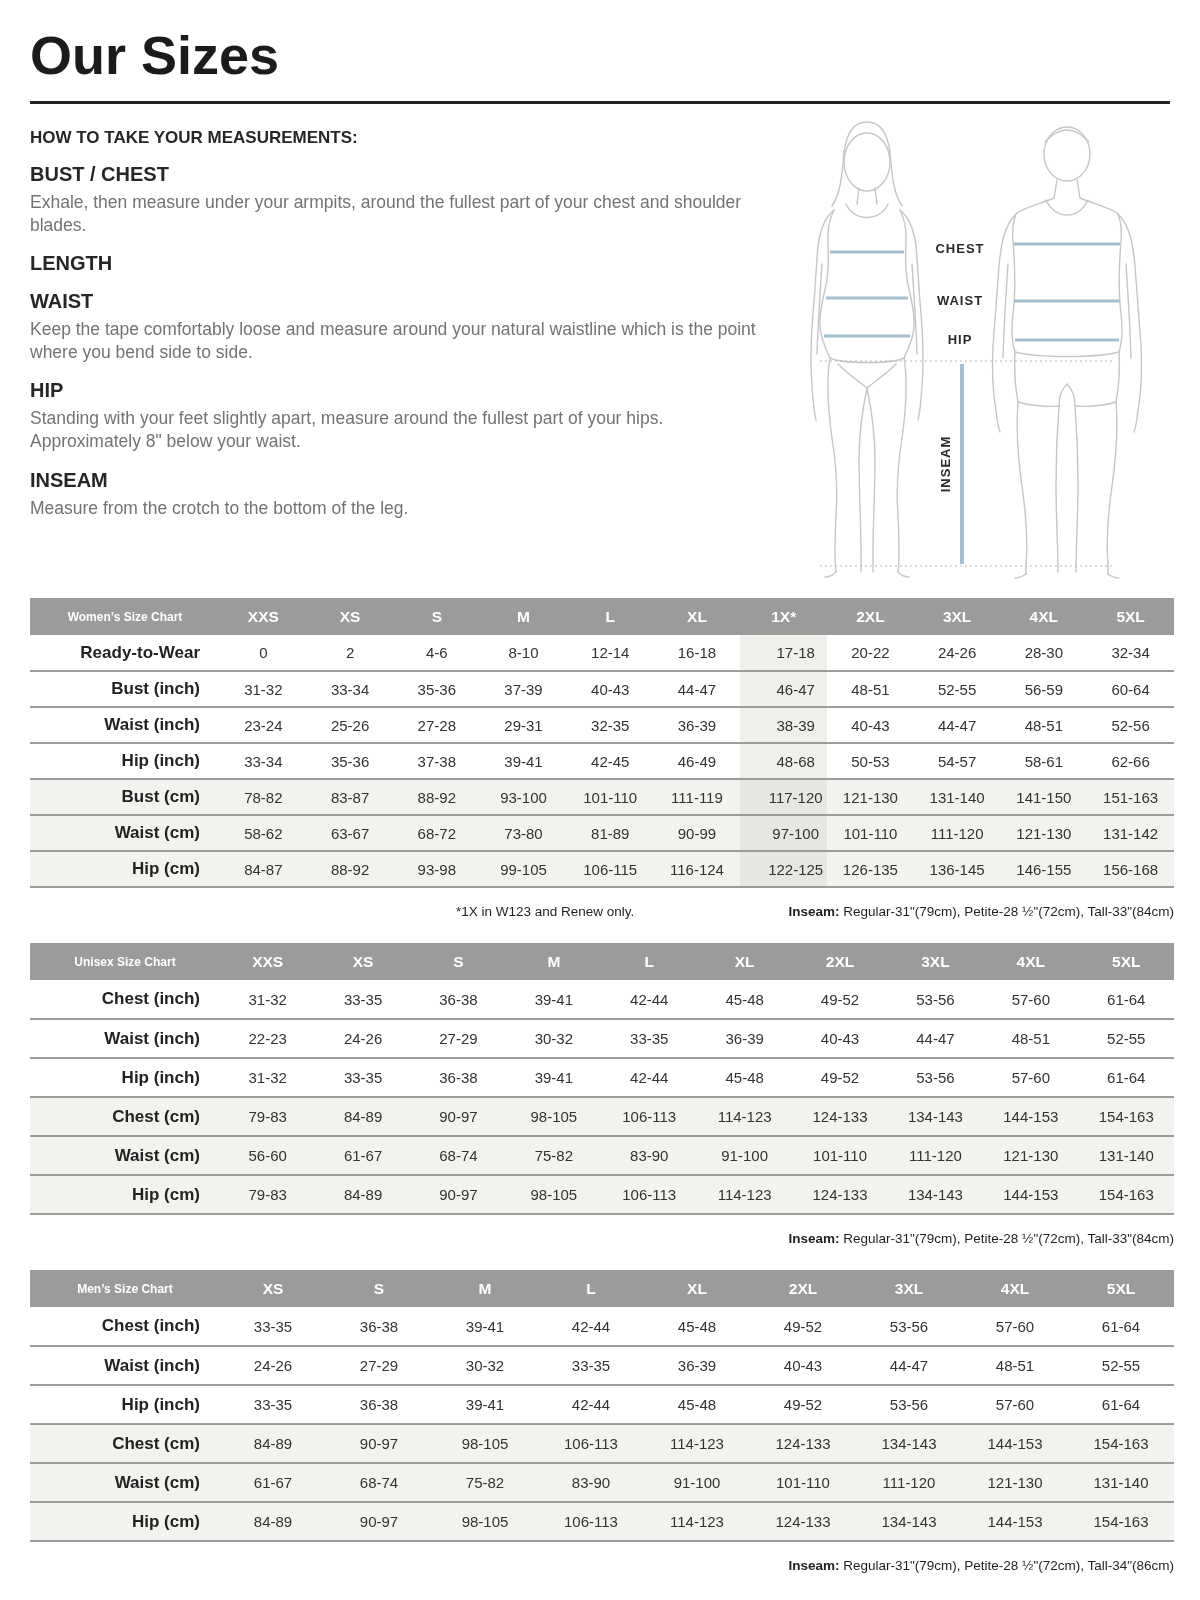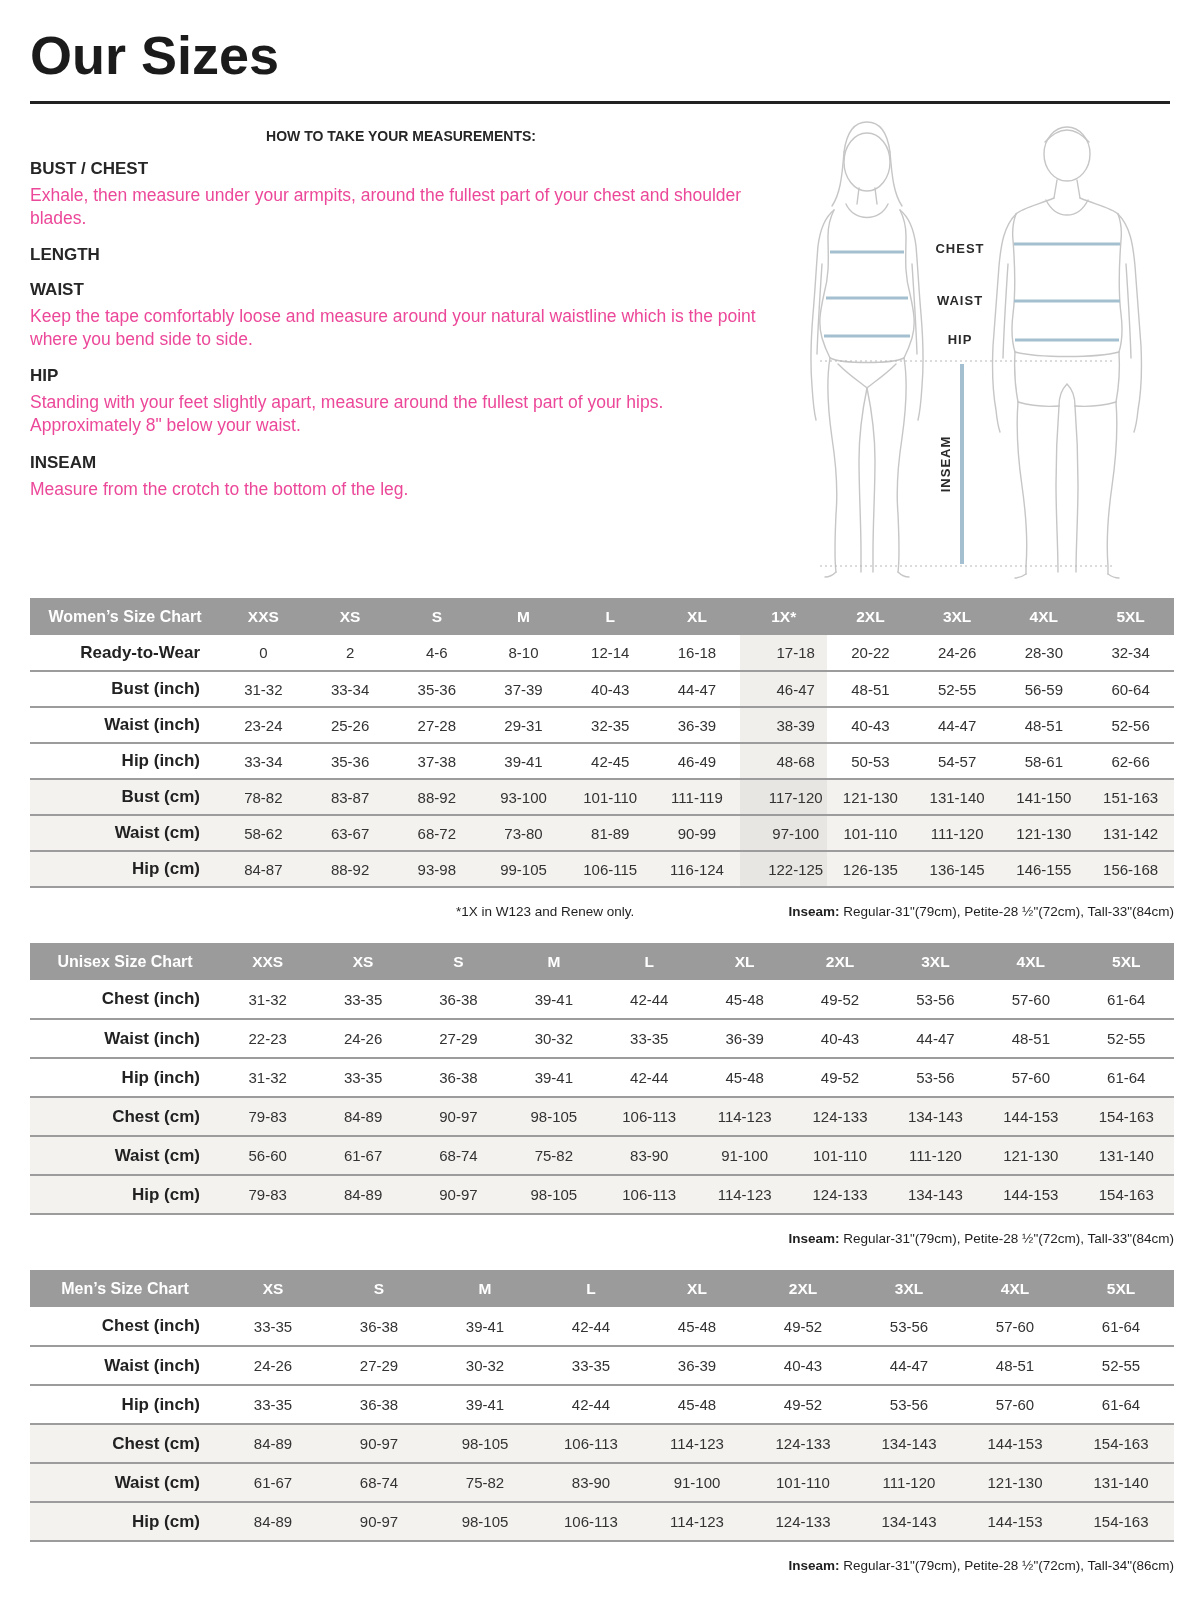--- a/index.html
+++ b/index.html
@@ -5,36 +5,36 @@
   * { margin:0; padding:0; box-sizing:border-box; }
   html,body { background:#ffffff; }
   body { font-family:"Liberation Sans", sans-serif; color:#3d3d3d; }
   .page { width:1200px; height:1600px; padding:24px 30px 24px; position:relative; overflow:hidden; background:#fff; }
 
   .title { font-size:54px; font-weight:bold; color:#1b1b1b; letter-spacing:0; }
   .rule { border:none; border-top:3px solid #222; margin:15px 0 24px; }
 
   .top { display:flex; align-items:flex-start; }
   .instructions { width:742px; flex:0 0 742px; }
-  .how-to { font-size:14px; font-weight:bold; color:#262626; margin-bottom:6px;text-align:center; }
-  .ms h3 { font-size:17px; font-weight:bold; color:#262626; margin:15px 0 5px; }
-  .ms p { font-size:17.5px; line-height:1.32; color:#ec4899; }
+  .how-to { font-size:17px; font-weight:bold; color:#262626; margin-bottom:6px; }
+  .ms h3 { font-size:20px; font-weight:bold; color:#262626; margin:15px 0 5px; }
+  .ms p { font-size:17.5px; line-height:1.32; color:#737373; }
 
   .figure-wrap { flex:1 1 auto; display:flex; justify-content:flex-end; margin-top:-14px; margin-right:-12px; }
   .mlabel { font-size:13px; font-weight:bold; fill:#2a2a2a; letter-spacing:1px; font-family:"Liberation Sans", sans-serif; }
   .outline { fill:none; stroke:#c6c6c6; stroke-width:1.4; stroke-linecap:round; }
   .measure { stroke:var(--measure,#a3bfd0); stroke-width:3; }
   .inseam-line { stroke:var(--measure,#a3bfd0); stroke-width:4; }
   .dotted { stroke:#b8b8b8; stroke-width:1; stroke-dasharray:2 3; }
 
   .charts { margin-top:14px; }
   .chart-block { margin-bottom:24px; }
   table { border-collapse:collapse; width:1144px; table-layout:fixed; }
   thead th { background:var(--header-bg,#9b9b9b); color:#ffffff; font-size:15.5px; font-weight:bold; height:37px; text-align:center; }
-  thead th.corner { font-size:16px; }
+  thead th.corner { font-size:12px; }
   tbody th, tbody td { height:36px; border-bottom:2px solid #9c9c9c; }
   table.tall tbody th, table.tall tbody td { height:39px; }
   tbody th.rowlabel { text-align:right; padding-right:20px; font-size:17px; font-weight:bold; color:#222; }
   tbody td { text-align:center; font-size:15px; color:#333; }
   tbody tr.shaded th, tbody tr.shaded td { background:var(--shaded-bg,#f3f2ef); }
   tbody td.hl { background:var(--hl-bg,#f0efec);padding-left:24px; }
   tbody tr.shaded td.hl { background:var(--hl-shaded-bg,#e8e6e2); }
 
   .table-foot { width:1144px; display:flex; align-items:flex-start; margin-top:16px; font-size:13.5px; color:#1f1f1f; }
   .foot-left { margin-left:426px; }

